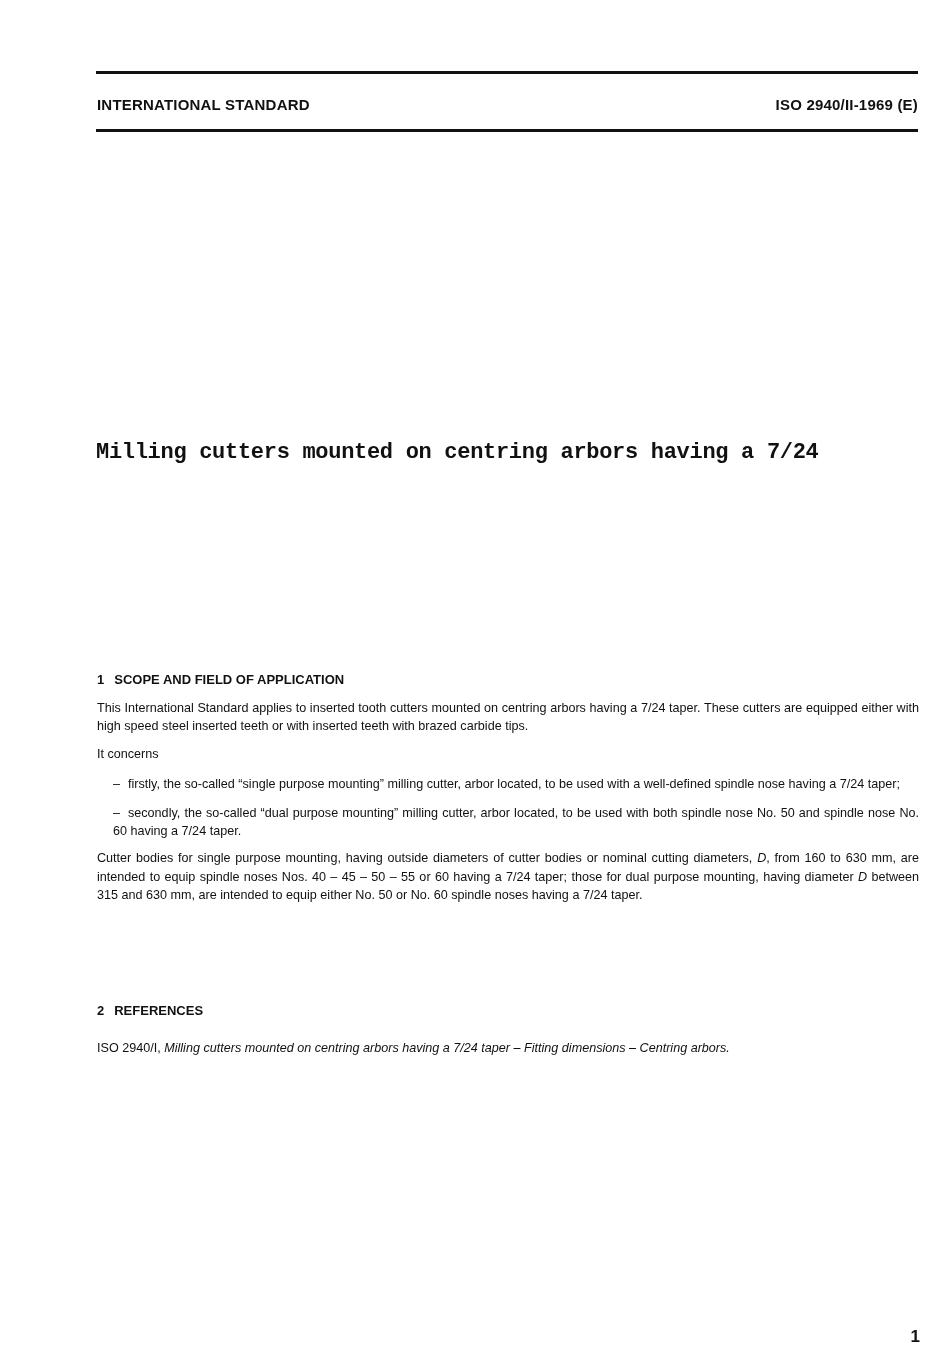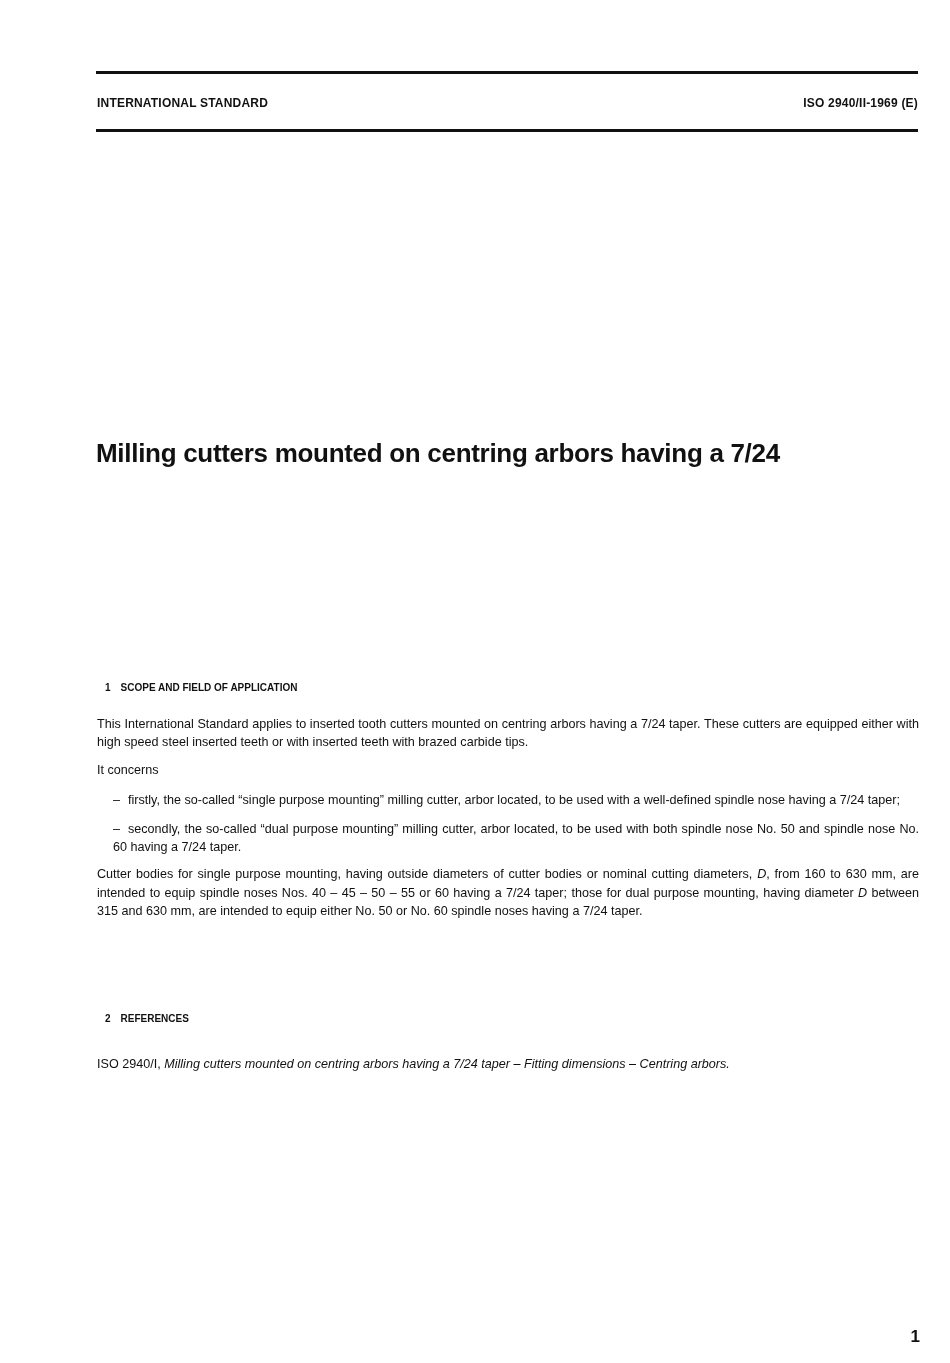--- a/index.html
+++ b/index.html
@@ -3,29 +3,29 @@
 <meta charset="utf-8">
 <style>
   html, body { margin: 0; padding: 0; background: #ffffff; }
   body {
     width: 950px; height: 1363px; position: relative; overflow: hidden;
     font-family: "Liberation Sans", sans-serif; color: #111;
   }
   .rule { position: absolute; left: 96px; width: 822px; background: #111; }
   .rule.top { top: 71px; height: 3px; }
   .rule.bottom { top: 129px; height: 3px; }
-  .hdr { position: absolute; top: 96px; font-size: 12px; font-weight: bold; letter-spacing: 0.2px; }
+  .hdr { position: absolute; top: 96px; font-size: 15px; font-weight: bold; letter-spacing: 0.2px; }
   .hdr.left { left: 97px; }
   .hdr.right { right: 32px; }
   .title {
     position: absolute; left: 96px; top: 436px; width: 800px;
-    font-size: 26px; font-weight: bold; line-height: 34px; letter-spacing: -0.3px;
+    font-size: 22px; font-weight: bold; line-height: 34px; letter-spacing: -0.3px; font-family: Liberation Mono, monospace;
   }
   .section { position: absolute; left: 97px; width: 822px; font-size: 12.6px; line-height: 18.2px; }
-  .sec-head { font-weight: bold; font-size: 10px; margin: 8px; }
+  .sec-head { font-weight: bold; font-size: 13px; margin: 0; }
   .sec-head .num { margin-right: 10px; }
   p { margin: 0; text-align: justify; }
   .gap { height: 9px; }
   .bullet { padding-left: 16px; }
   .bullet .dash { margin-left: 0; margin-right: 8px; }
   .it { font-style: italic; }
   .page-num { position: absolute; right: 30px; top: 1327px; font-size: 17px; font-weight: bold; }
 </style>
 </head>
 <body>

